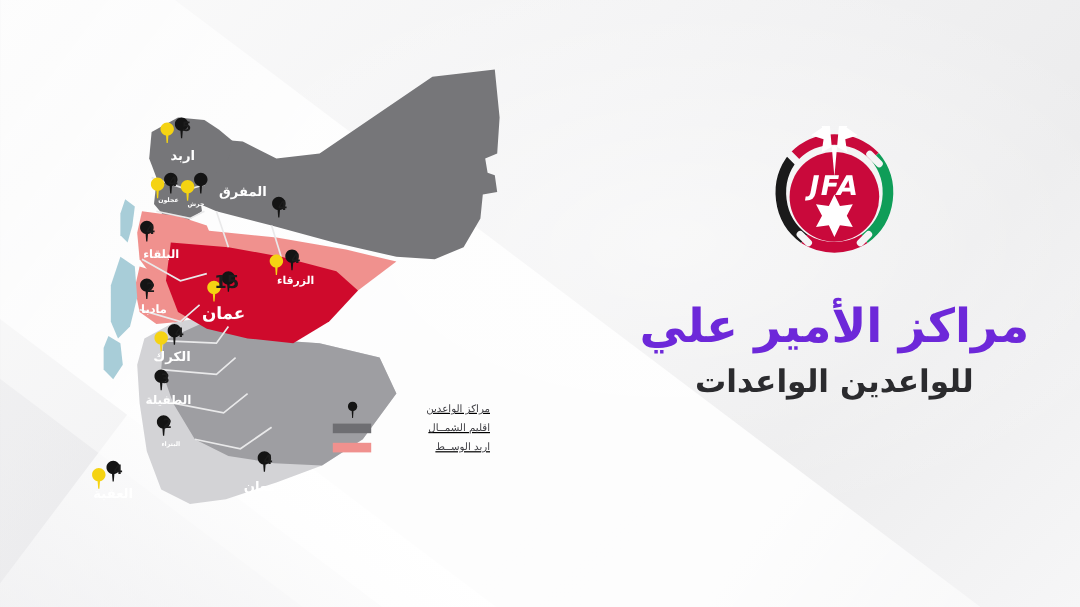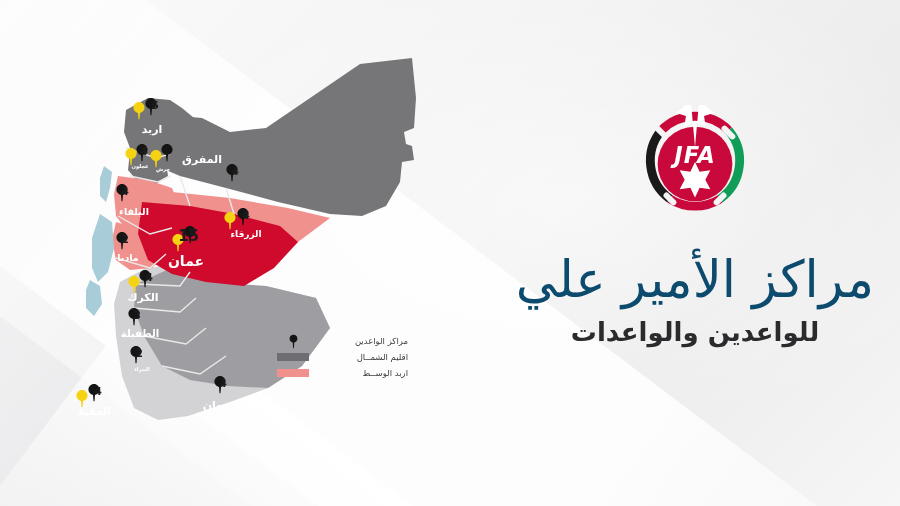--- a/index.html
+++ b/index.html
@@ -88,20 +88,21 @@
     top: 333px;
     width: 132px;
     direction: rtl;
   }
   .legend-row {
     display: flex;
     align-items: center;
     justify-content: flex-start;
     height: 16px;
     gap: 19px;
+    text-decoration: underline;
   }
   .legend-text {
     font-size: 8.5px;
     color: #3d3d42;
     white-space: nowrap;
     flex: 1;
     text-align: right;
     letter-spacing: .1px;
   }
   .legend-mark {
@@ -129,23 +130,23 @@
     text-align: center;
   }
   #logo-holder {
     width: 118px;
     height: 118px;
     margin: 45px auto 0 auto;
   }
   #logo-svg { display: block; width: 100%; height: 100%; }
   #title-main {
     margin-top: 28px;
-    font-size: 51px;
-    font-weight: 400;
-    color: #0c4a6e;
+    font-size: 39px;
+    font-weight: 700;
+    color: #6d28d9;
     letter-spacing: 0px;
     line-height: 1.12;
     white-space: nowrap;
   }
   #title-sub {
     margin-top: 10px;
     font-size: 26px;
     font-weight: 700;
     color: #2b2b2e;
     line-height: 1.15;
@@ -371,16 +372,16 @@
         <path d="M60 60 m0,-17
                  L64.5,-7.6 L75.3,-8.6 L70.3,1.2 L79.8,7.9 L69.2,11.2 L70.8,22.2
                  L60,16.5 L49.2,22.2 L50.8,11.2 L40.2,7.9 L49.7,1.2 L44.7,-8.6 L55.5,-7.6 Z" transform="translate(0,0)" fill="#ffffff"></path>
         <g transform="translate(60,76)">
           <path d="M0,-18 L4.7,-8.1 L15.6,-9.6 L10.5,0 L15.6,9.6 L4.7,8.1 L0,18 L-4.7,8.1 L-15.6,9.6 L-10.5,0 L-15.6,-9.6 L-4.7,-8.1 Z" fill="#ffffff"></path>
         </g>
       </svg>
     </div>
 
     <div id="title-main">مراكز الأمير علي</div>
-    <div id="title-sub">للواعدين والواعدات</div>
+    <div id="title-sub">للواعدين الواعدات</div>
   </div>
 
 </div>
 
 </body></html>

